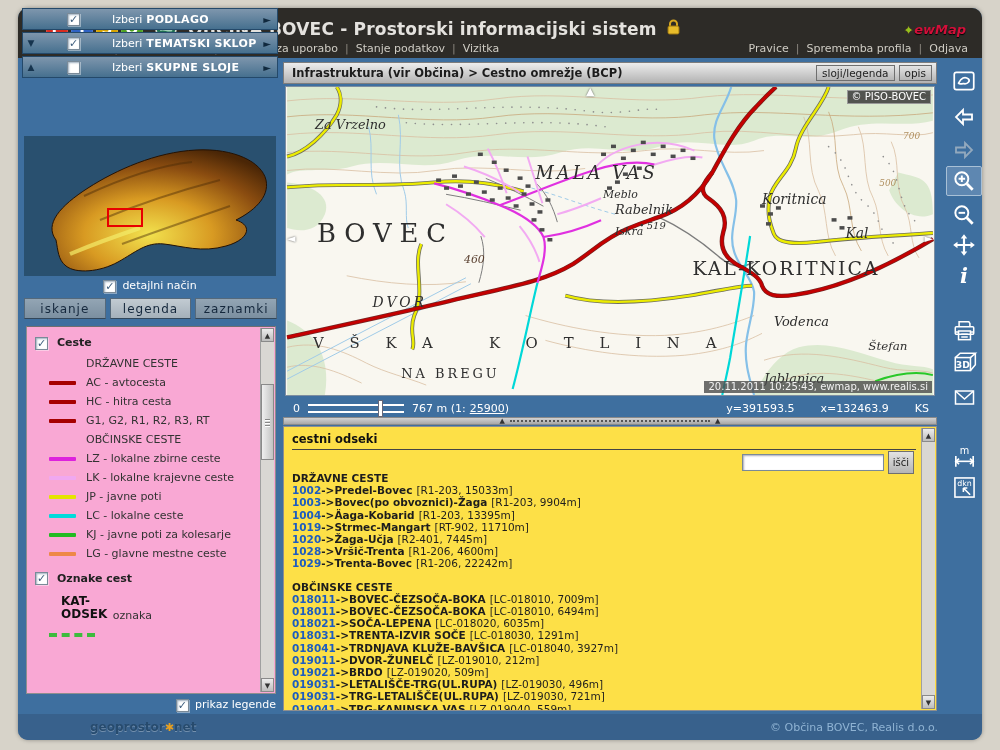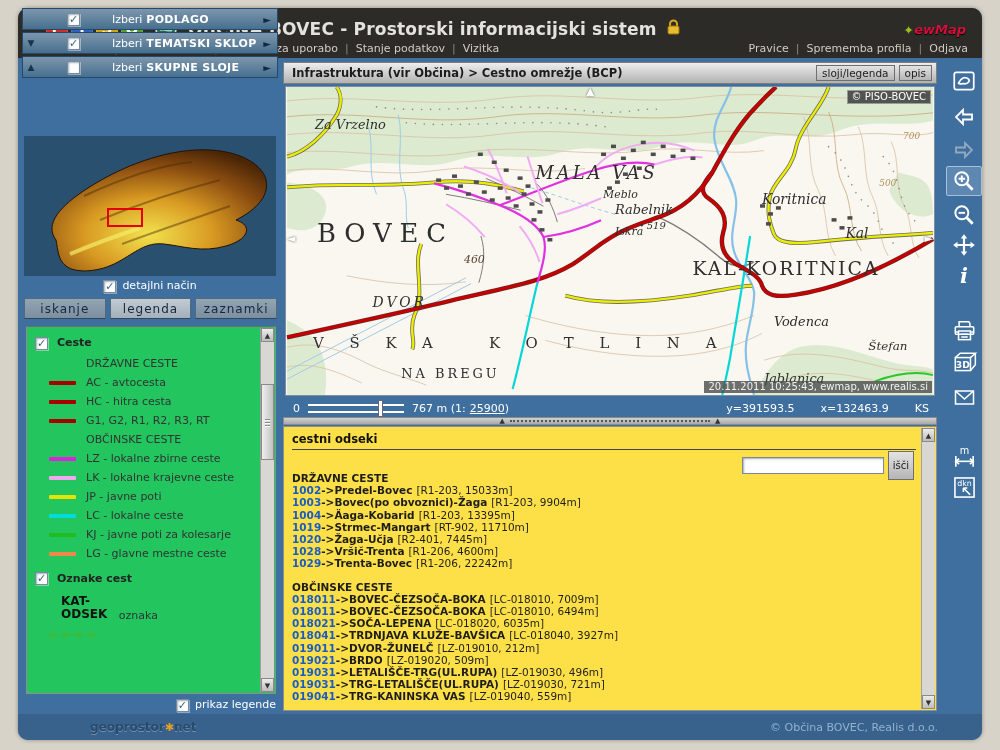--- a/index.html
+++ b/index.html
@@ -37,28 +37,28 @@
   #thumb { position:absolute; left:6px; top:128px; width:252px; height:140px; background:#29506f; cursor:pointer; }
   #extent-marker { position:absolute; left:83px; top:72px; width:36px; height:19px; border:2px solid #e80000; }
 
   #detailrow { position:absolute; left:6px; top:271px; width:252px; text-align:center; color:#fff; font-size:11px; }
   #detailrow .cb { margin-right:6px; }
 
   #tabs { position:absolute; left:6px; top:290px; width:253px; display:flex; gap:4px; }
   #tabs button { flex:1; height:21px; font-size:12px; letter-spacing:1px; color:#14273c; background:linear-gradient(#93a5b4,#7b8fa0); border:1px solid #55697b; border-bottom-color:#33475a; cursor:pointer; font-family:inherit; }
   #tabs button.tab-active { background:linear-gradient(#c2cbd2,#a4b0ba); }
 
-  #legendpanel { position:absolute; left:8px; top:318px; width:250px; height:368px; background:#22c55e; border:1px solid #8e8e8e; border-top-color:#6f6f6f; font-size:11px; color:#333; overflow:hidden; }
+  #legendpanel { position:absolute; left:8px; top:318px; width:250px; height:368px; background:#f9a8d4; border:1px solid #8e8e8e; border-top-color:#6f6f6f; font-size:11px; color:#333; overflow:hidden; }
   .lg-check { padding:9px 0 4px 8px; font-weight:bold; color:#222; }
   .lg-check .cb { margin-right:9px; }
   .lgrow { position:relative; height:19px; line-height:19px; padding-left:59px; white-space:nowrap; }
   .lgrow .sw { position:absolute; left:22px; top:8px; width:27px; height:4px; border-radius:1px; }
   #katblock { padding:6px 0 2px 34px; }
   #katblock .kat { font-weight:bold; font-size:12px; color:#111; line-height:13px; display:inline-block; text-align:left; }
-  #katblock .note { font-size:11px; color:#333; margin-left:8px; vertical-align:middle; }
+  #katblock .note { font-size:11px; color:#333; margin-left:2px; vertical-align:middle; }
   #forestdash { margin:9px 0 0 22px; width:46px; border-top:4px dashed #3dbb3d; }
   .vscroll { position:absolute; top:1px; right:1px; width:14px; bottom:1px; background:#d9d7d3; border-left:1px solid #a0a0a0; }
   .vscroll .sbtn { position:absolute; left:0; width:13px; height:14px; font-size:7px; line-height:14px; text-align:center; color:#333; background:linear-gradient(#ececec,#bdbdbd); border:1px solid #8a8a8a; cursor:pointer; }
   .vscroll .sbtn.up { top:0; }
   .vscroll .sbtn.dn { bottom:0; }
   .vscroll .thumbv { position:absolute; left:0; top:56px; width:13px; height:76px; background:linear-gradient(90deg,#efefef,#c2c2c2); border:1px solid #8a8a8a; cursor:grab; }
   .vscroll .thumbv i { display:block; margin:34px 3px 0; border-top:1px solid #888; border-bottom:1px solid #fff; height:2px; }
   .vscroll .thumbv i + i { margin-top:1px; }
 
   #prikazrow { position:absolute; left:8px; top:690px; width:250px; text-align:right; color:#fff; font-size:11px; }
@@ -85,21 +85,21 @@
 
   #splitter { position:absolute; left:265px; top:409px; width:654px; height:8px; background:linear-gradient(#d2d2d2,#a8a8a8); border:1px solid #8a8a8a; display:flex; align-items:center; justify-content:center; cursor:row-resize; }
   #splitter .dots { width:200px; height:0; border-top:2px dotted #555; margin:0 5px; }
   #splitter .sarr { font-size:7px; color:#333; line-height:6px; }
 
   
   #listpanel { position:absolute; left:265px; top:418px; width:654px; height:285px; background:#fde047; border:1px solid #8e8e8e; padding:5px 8px; overflow:hidden; }
   #listpanel h3 { font-size:11.5px; color:#111; border-bottom:1px solid #444; padding-bottom:3px; margin-right:12px; font-weight:bold; }
   #searchrow { position:absolute; top:24px; right:22px; display:flex; align-items:center; }
   #searchrow input { width:142px; height:17px; border:1px solid #7a8a98; box-shadow:inset 1px 1px 2px #aab; font-size:11px; padding:0 3px; background:#fff; font-family:inherit; }
-  #searchrow button { height:29px; font-size:10px; margin-left:4px; padding:0 4px; font-family:inherit; }
+  #searchrow button { height:23px; font-size:10px; margin-left:4px; padding:0 4px; font-family:inherit; }
   #roadlist { margin-top:22px; font-size:10.5px; line-height:12.2px; color:#1d1d1d; }
   #roadlist .ghead { font-weight:bold; }
   #roadlist .g2 { margin-top:11px; }
   .r-row { white-space:nowrap; }
   .r-row .code { color:#1c5cc0; font-weight:bold; text-decoration:none; cursor:pointer; }
   .r-row b { color:#1d1d1d; }
   .r-row .rinfo { margin-left:4px; }
 
   
   .tool { position:absolute; left:928px; width:36px; height:30px; display:flex; align-items:center; justify-content:center; cursor:pointer; }
@@ -546,20 +546,21 @@
         <div class="r-row"><a class="code">1029</a><b><span>-&gt;</span><span>Trenta-Bovec</span></b><span class="rinfo">[R1-206, 22242m]</span></div>
 
       <div class="ghead g2">OBČINSKE CESTE</div>
 
         <div class="r-row"><a class="code">018011</a><b><span>-&gt;</span><span>BOVEC-ČEZSOČA-BOKA</span></b><span class="rinfo">[LC-018010, 7009m]</span></div>
 
         <div class="r-row"><a class="code">018011</a><b><span>-&gt;</span><span>BOVEC-ČEZSOČA-BOKA</span></b><span class="rinfo">[LC-018010, 6494m]</span></div>
 
         <div class="r-row"><a class="code">018021</a><b><span>-&gt;</span><span>SOČA-LEPENA</span></b><span class="rinfo">[LC-018020, 6035m]</span></div>
 
+        <div class="r-row"><a class="code">018031</a><b><span>-&gt;</span><span>TRENTA-IZVIR SOČE</span></b><span class="rinfo">[LC-018030, 1291m]</span></div>
 
         <div class="r-row"><a class="code">018041</a><b><span>-&gt;</span><span>TRDNJAVA KLUŽE-BAVŠICA</span></b><span class="rinfo">[LC-018040, 3927m]</span></div>
 
         <div class="r-row"><a class="code">019011</a><b><span>-&gt;</span><span>DVOR-ŽUNELČ</span></b><span class="rinfo">[LZ-019010, 212m]</span></div>
 
         <div class="r-row"><a class="code">019021</a><b><span>-&gt;</span><span>BRDO</span></b><span class="rinfo">[LZ-019020, 509m]</span></div>
 
         <div class="r-row"><a class="code">019031</a><b><span>-&gt;</span><span>LETALIŠČE-TRG(UL.RUPA)</span></b><span class="rinfo">[LZ-019030, 496m]</span></div>
 
         <div class="r-row"><a class="code">019031</a><b><span>-&gt;</span><span>TRG-LETALIŠČE(UL.RUPA)</span></b><span class="rinfo">[LZ-019030, 721m]</span></div>

